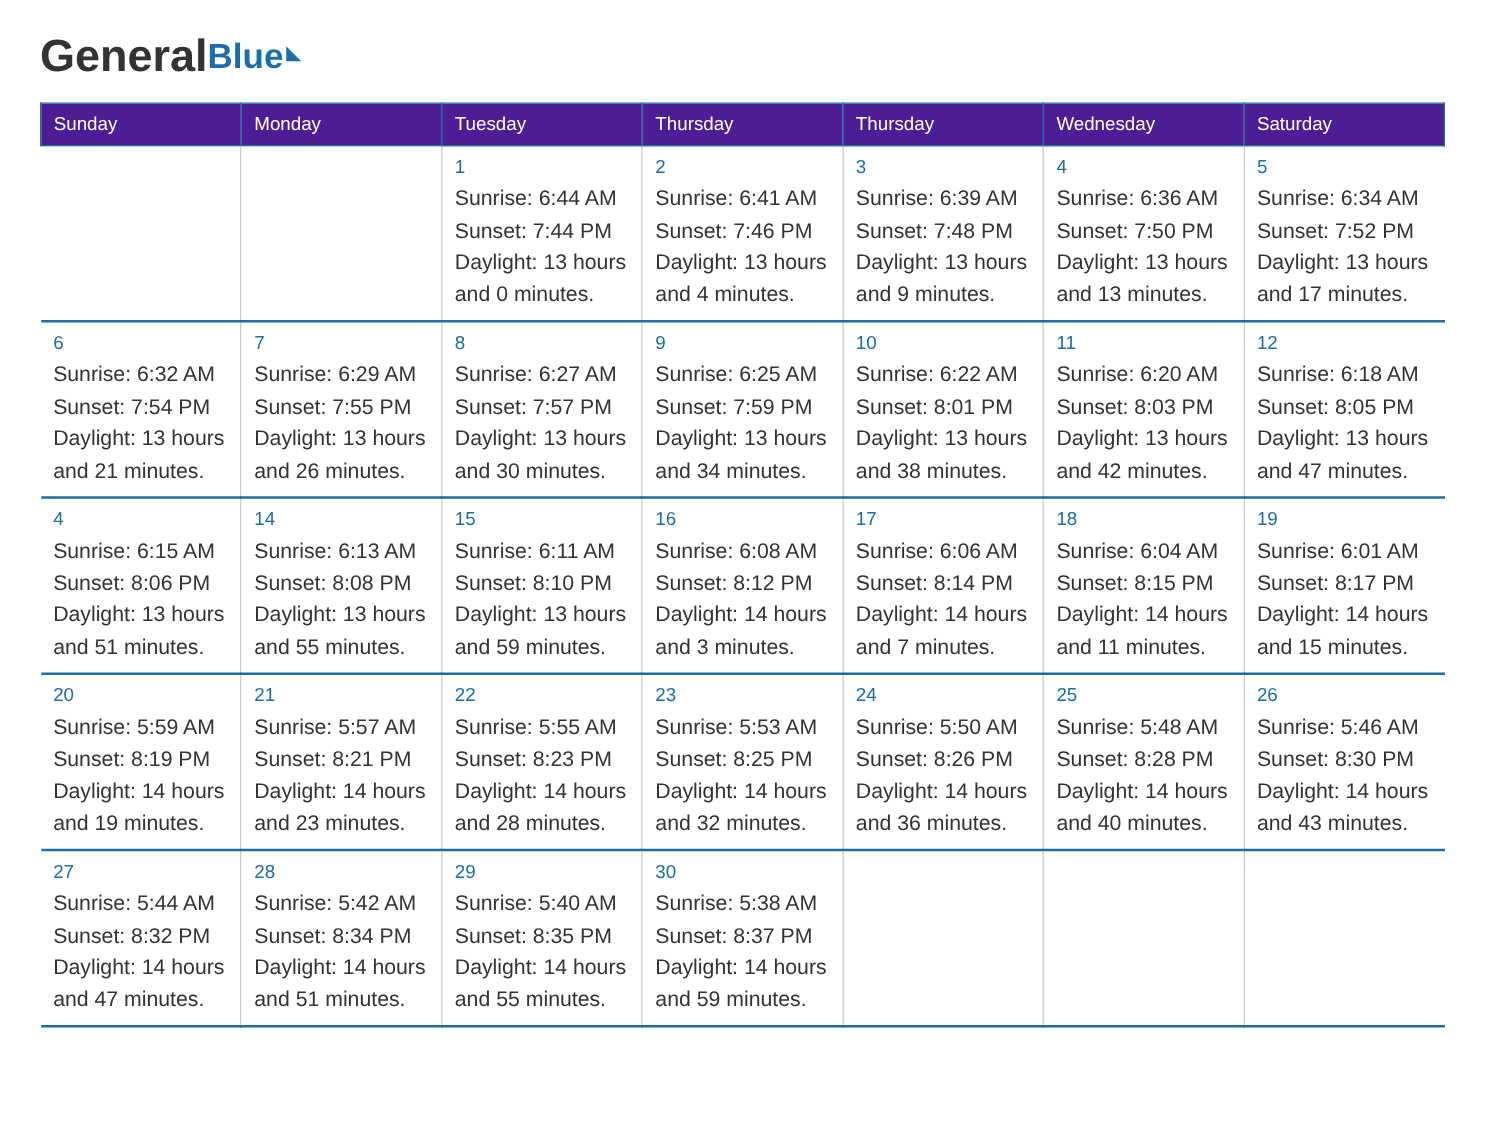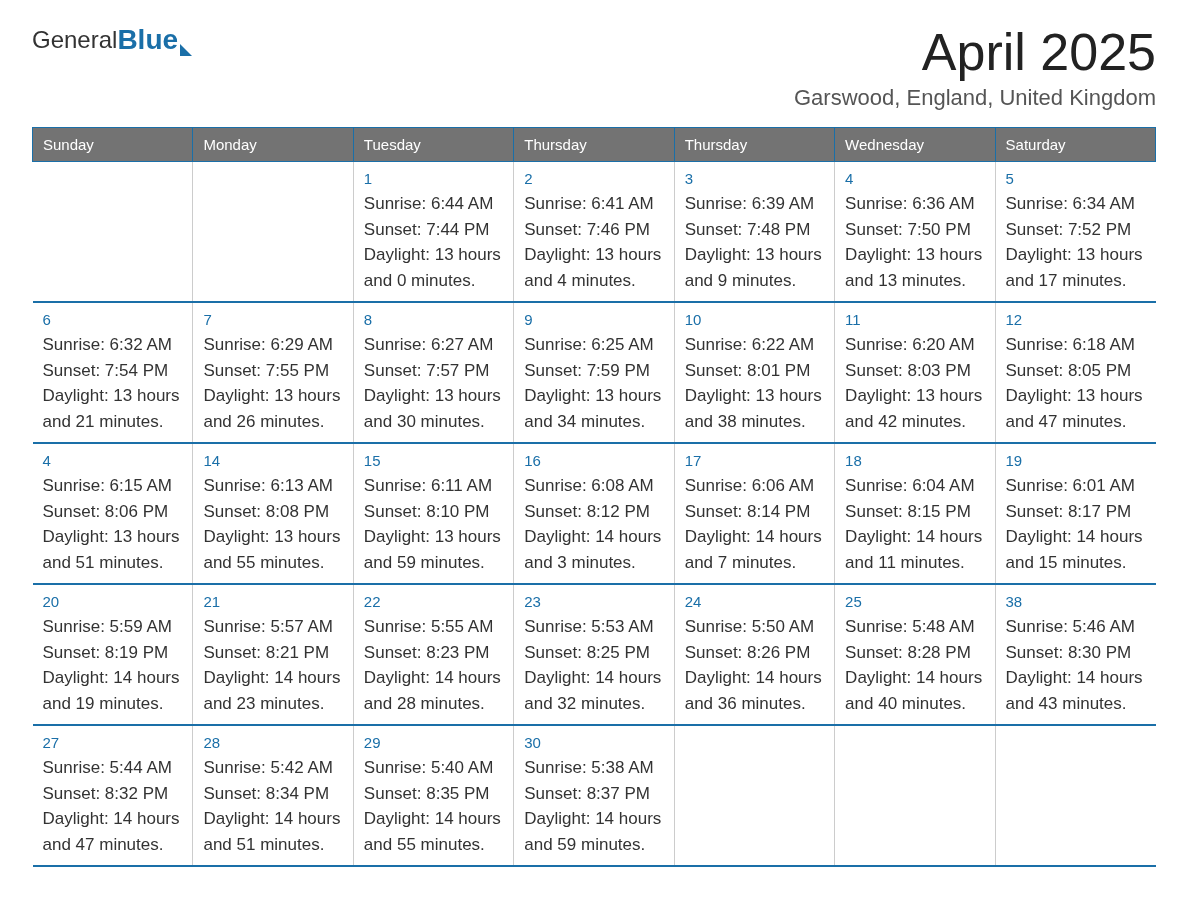--- a/index.html
+++ b/index.html
@@ -20,27 +20,27 @@
     .logo {
       display: flex;
       flex-direction: column;
       align-items: flex-start;
     }
     .logo-text {
       display: flex;
       align-items: center;
     }
     .logo-general {
-      font-size: 24px;
-      font-weight: normal;
+      font-size: 36px;
+      font-weight: bold;
       color: #333;
     }
     .logo-blue-part {
       display: flex;
-      align-items: flex-end;
+      align-items: center;
     }
     .logo-blue-text {
       font-size: 28px;
       font-weight: bold;
       color: #1a6fa8;
     }
     .logo-triangle {
       width: 0;
       height: 0;
       border-left: 12px solid #1a6fa8;
@@ -62,21 +62,21 @@
       font-size: 22px;
       color: #555;
       margin-top: 4px;
     }
     .calendar {
       width: 100%;
       border-collapse: collapse;
       margin-top: 16px;
     }
     .calendar thead tr {
-      background-color: #737373;
+      background-color: #4c1d95;
     }
     .calendar thead th {
       color: #fff;
       font-size: 15px;
       font-weight: normal;
       padding: 8px 10px;
       text-align: left;
       border: 1px solid #1a6fa8;
       width: calc(100% / 7);
     }
@@ -117,24 +117,20 @@
 <div class="header-top">
   <div class="logo">
     <div class="logo-text">
       <span class="logo-general">General</span>
       <div class="logo-blue-part">
         <span class="logo-blue-text">Blue</span>
         <div class="logo-triangle"></div>
       </div>
     </div>
   </div>
-  <div class="title-section">
-    <div class="main-title">April 2025</div>
-    <div class="subtitle">Garswood, England, United Kingdom</div>
-  </div>
 </div>
 
 <table class="calendar">
   <thead>
     <tr>
     <th>Sunday</th>
         <th>Monday</th>
         <th>Tuesday</th>
         <th>Thursday</th>
         <th>Thursday</th>
@@ -246,21 +242,21 @@
         </td>
         <td>
           <span class="day-number">24</span>
           <div class="day-info">Sunrise: 5:50 AM<br>Sunset: 8:26 PM<br>Daylight: 14 hours<br>and 36 minutes.</div>
         </td>
         <td>
           <span class="day-number">25</span>
           <div class="day-info">Sunrise: 5:48 AM<br>Sunset: 8:28 PM<br>Daylight: 14 hours<br>and 40 minutes.</div>
         </td>
         <td>
-          <span class="day-number">38</span>
+          <span class="day-number">26</span>
           <div class="day-info">Sunrise: 5:46 AM<br>Sunset: 8:30 PM<br>Daylight: 14 hours<br>and 43 minutes.</div>
         </td>
       </tr>
       <tr>
         <td>
           <span class="day-number">27</span>
           <div class="day-info">Sunrise: 5:44 AM<br>Sunset: 8:32 PM<br>Daylight: 14 hours<br>and 47 minutes.</div>
         </td>
         <td>
           <span class="day-number">28</span>

